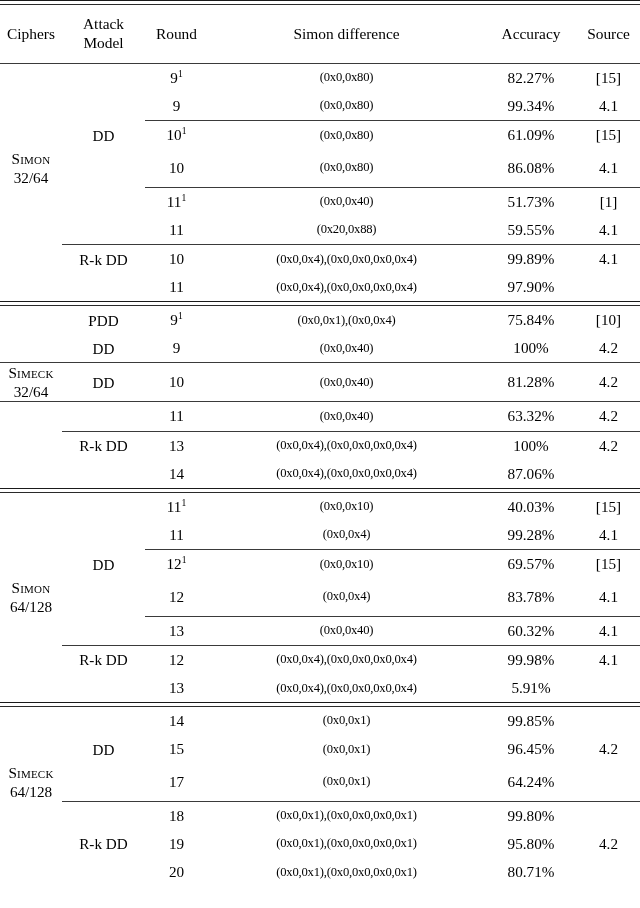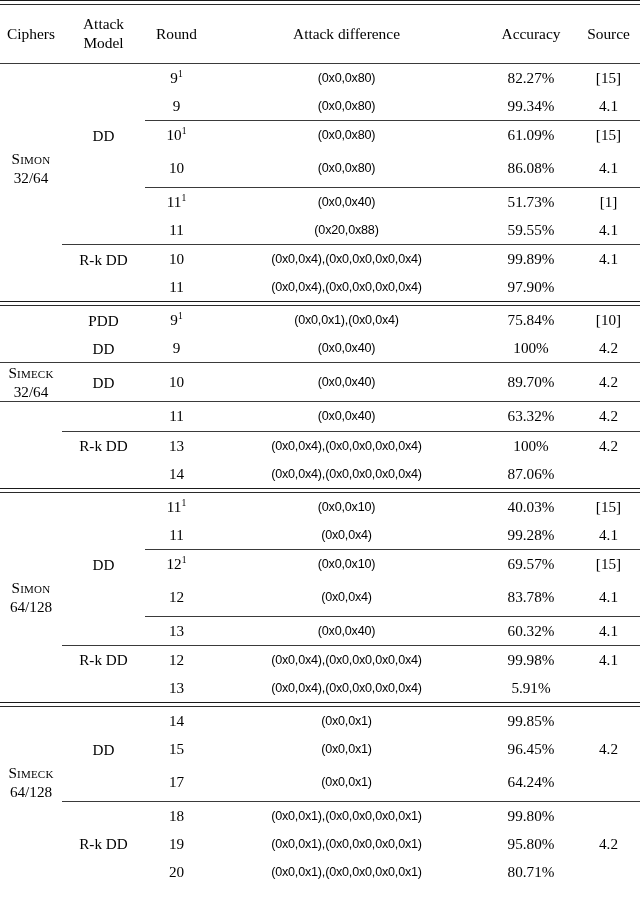--- a/index.html
+++ b/index.html
@@ -49,21 +49,21 @@
     font-size: 15.4px;
   }
   .hdr .two-line { line-height: 1.18; }
 
   .row td {
     height: 28.2px;
     text-align: center;
     white-space: nowrap;
   }
   .row td.diff {
-    font-family: Liberation Sans, sans-serif;
+    font-family: Liberation Serif, serif;
     font-size: 12.6px;
     letter-spacing: -0.2px;
   }
   .row td.acc, .row td.src, .row td.round { font-size: 15.2px; }
   .b { font-weight: bold; }
   sup { font-size: 9.6px; vertical-align: super; line-height: 0; }
 
   .cipher-cell, .model-cell {
     text-align: center;
     font-size: 15.2px;
@@ -109,21 +109,21 @@
     <tbody id="tbody">
         <tr class="dblrule">
           <td colspan="6">
             <div></div>
           </td>
         </tr>
         <tr class="hdr">
           <td>Ciphers</td>
           <td class="two-line"><span>Attack</span><br><span>Model</span></td>
           <td>Round</td>
-          <td>Attack difference</td>
+          <td>Simon difference</td>
           <td>Accuracy</td>
           <td>Source</td>
         </tr>
         <tr class="singlerule">
           <td colspan="6">
             <div></div>
           </td>
         </tr>
         <tr class="row">
           <td></td>
@@ -237,21 +237,21 @@
         <tr class="singlerule">
           <td colspan="6">
             <div></div>
           </td>
         </tr>
         <tr class="row">
           <td class="cipher-cell"><span class="smallcaps">Simeck</span><br><span>32/64</span></td>
           <td class="model-cell">DD</td>
           <td class="round">10</td>
           <td class="diff">(0x0,0x40)</td>
-          <td class="acc">89.70%</td>
+          <td class="acc">81.28%</td>
           <td class="src">4.2</td>
         </tr>
         <tr class="singlerule">
           <td colspan="6">
             <div></div>
           </td>
         </tr>
         <tr class="row">
           <td></td>
           <td></td>

